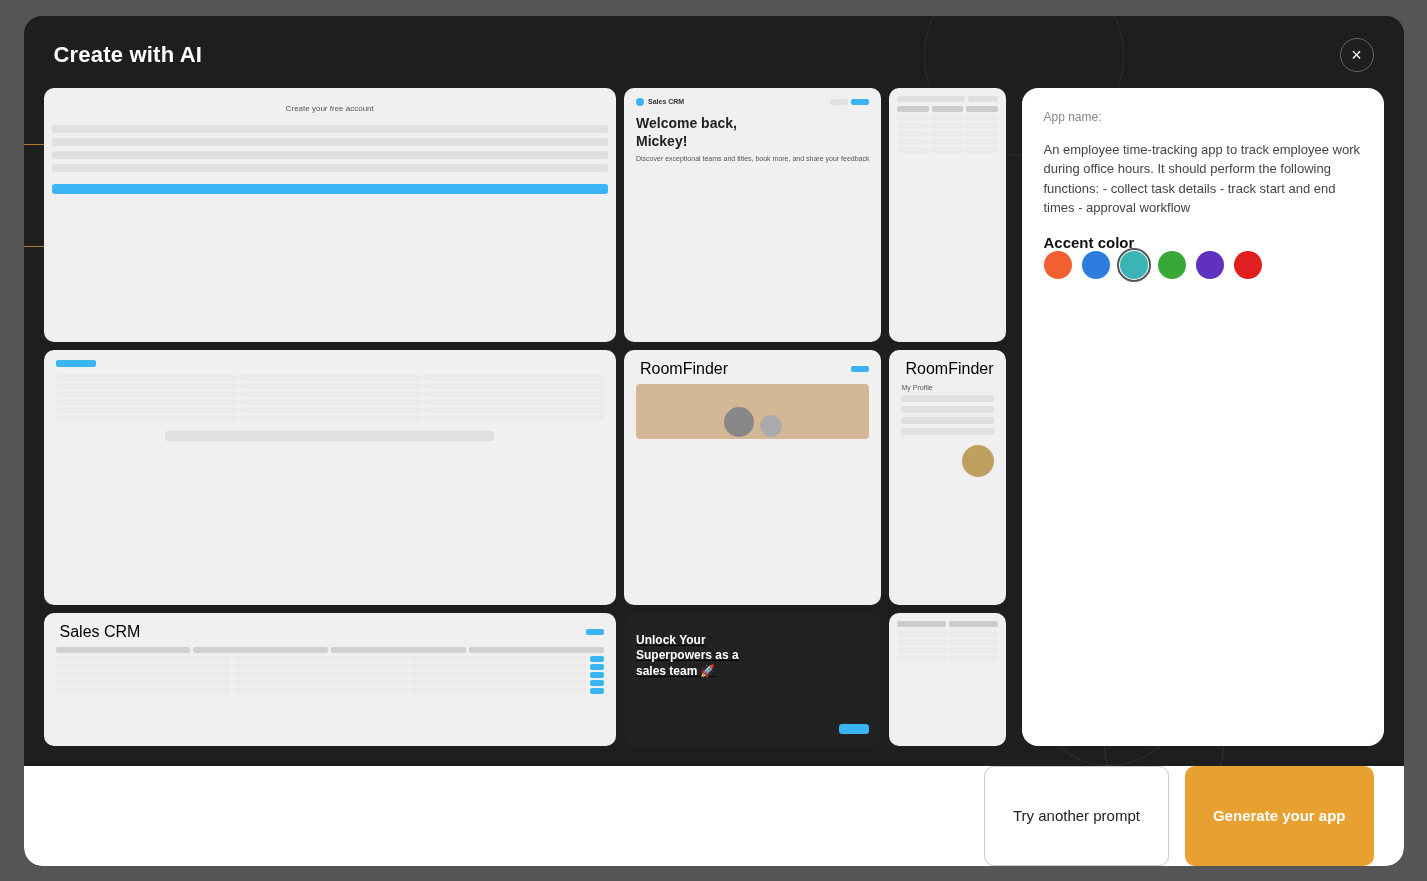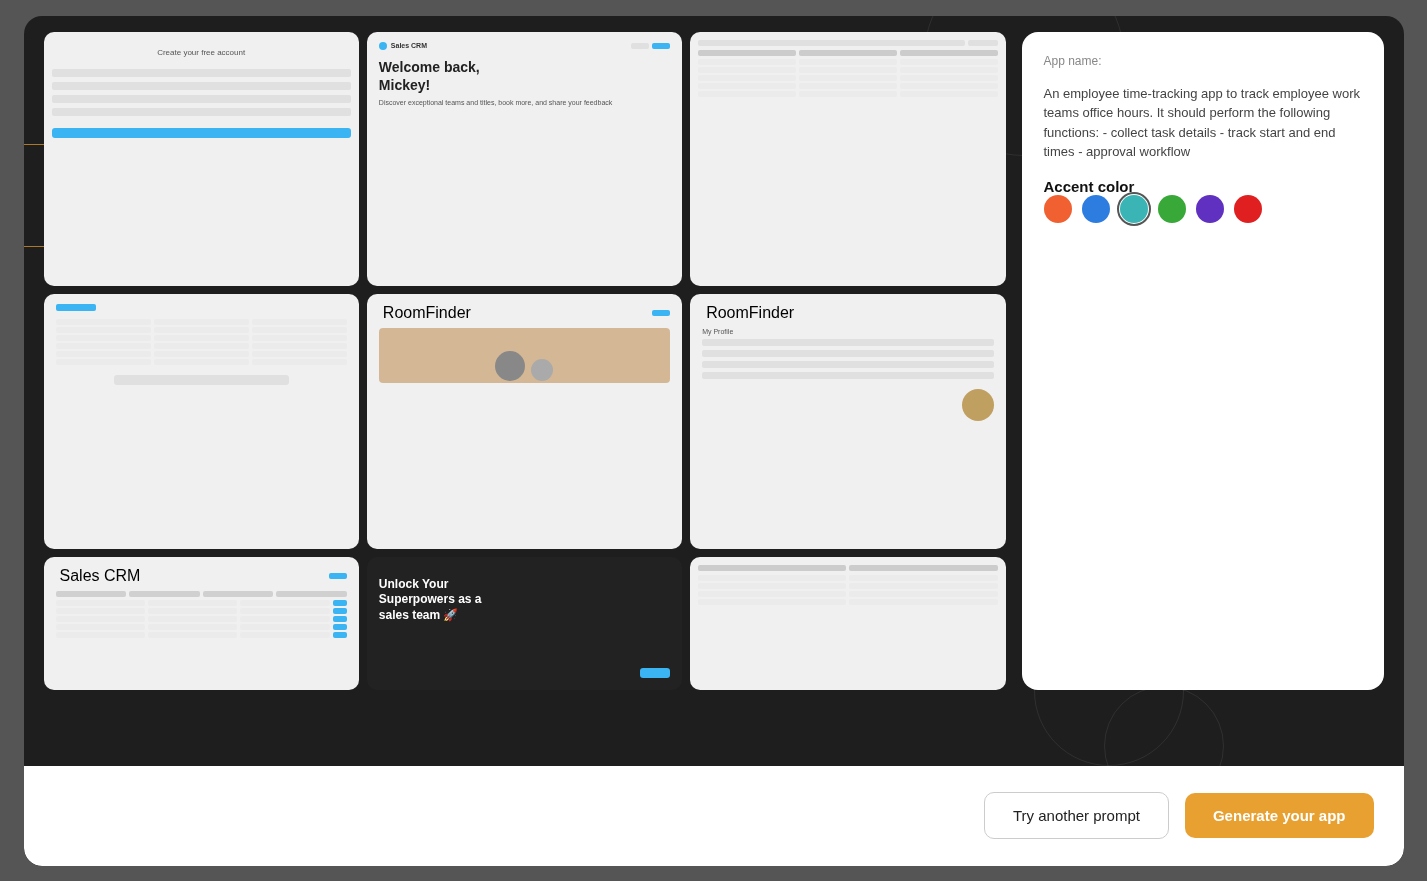--- a/index.html
+++ b/index.html
@@ -70,21 +70,21 @@
       display: flex;
       height: calc(100% - 60px - 100px);
       padding: 16px 20px;
       gap: 16px;
       position: relative;
     }
     
     .preview-area {
       flex: 1;
       display: grid;
-      grid-template-columns: 1fr 1fr 1fr;
+      grid-template-columns: 1fr;
       grid-template-rows: 1fr 1fr;
       gap: 8px;
       overflow: hidden;
     }
     .preview-card {
       background: #f0f0f0;
       border-radius: 10px;
       overflow: hidden;
       position: relative;
     }
@@ -193,21 +193,20 @@
     
     .modal-footer {
       position: absolute;
       bottom: 0;
       left: 0;
       right: 0;
       height: 100px;
       background: #fff;
       border-radius: 0 0 18px 18px;
       display: flex;
-      align-items: center;
       justify-content: flex-end;
       padding: 0 30px;
       gap: 16px;
     }
     .btn-secondary {
       padding: 14px 28px;
       border-radius: 10px;
       border: 1.5px solid #ccc;
       background: #fff;
       font-size: 15px;
@@ -275,20 +274,24 @@
 <body>
 
 <div class="modal-outer">
 
   <div class="deco-circle deco-circle-1"></div>
   <div class="deco-circle deco-circle-2"></div>
   <div class="deco-circle deco-circle-3"></div>
   <div class="accent-line-h line-top-h"></div>
   <div class="accent-line-h line-mid-h"></div>
 
+  <div class="modal-header">
+    <span class="modal-title">Create with AI</span>
+    <button class="close-btn">×</button>
+  </div>
 
   <div class="modal-body">
 
     <div class="preview-area">
 
       <div class="preview-card card-signup">
         <div class="mock-ui">
           <div style="text-align:center;padding:8px 0 4px;">
             <div style="font-size:8px;color:#555;margin-bottom:12px;">Create your free account</div>
             <div class="mock-form-row card-signup"></div>
@@ -395,21 +398,21 @@
             </div>
           <div class="mock-tr">
               <div class="mock-td"></div>
               <div class="mock-td"></div>
               <div class="mock-td"></div>
               <div class="mock-cell-blue" style="width:14px;height:6px;background:#3ab4f2;border-radius:2px;"></div>
             </div>
         </div>
       </div>
 
-      <div class="preview-card" style="background:#222;">
+      <div class="preview-card" style="background:#222;text-decoration:underline;">
         <div class="mock-ui" style="padding:12px;">
           <div class="mock-title-text" style="color:#fff;font-size:12px;">Unlock Your<br>Superpowers as a<br>sales team 🚀</div>
           <div style="margin-top:auto;display:flex;justify-content:flex-end;padding-top:40px;">
             <div style="width:30px;height:10px;background:#3ab4f2;border-radius:3px;"></div>
           </div>
         </div>
       </div>
 
       <div class="preview-card">
         <div class="mock-ui">
@@ -506,21 +509,21 @@
           <div class="mock-form-row card-signup" style="height:7px;background:#e0e0e0;border-radius:2px;margin:4px 0;"></div>
           <div style="margin-top:10px;width:32px;height:32px;background:#c0a060;border-radius:50%;margin-left:auto;"></div>
         </div>
       </div>
     </div>
 
     <div class="right-panel">
       <div>
         <div class="app-name-label">App name:</div>
       </div>
-      <div class="app-description">An employee time-tracking app to track employee work teams office hours. It should perform the following functions: - collect task details - track start and end times - approval workflow</div>
+      <div class="app-description">An employee time-tracking app to track employee work during office hours. It should perform the following functions: - collect task details - track start and end times - approval workflow</div>
       <div>
         <div class="accent-label">Accent color</div>
         <div class="color-dots">
           <div class="color-dot" style="background:#f06030;"></div>
           <div class="color-dot" style="background:#2d7de0;"></div>
           <div class="color-dot selected" style="background:#3ab4b4;"></div>
           <div class="color-dot" style="background:#38a838;"></div>
           <div class="color-dot" style="background:#6030c0;"></div>
           <div class="color-dot" style="background:#e02020;"></div>
         </div>

